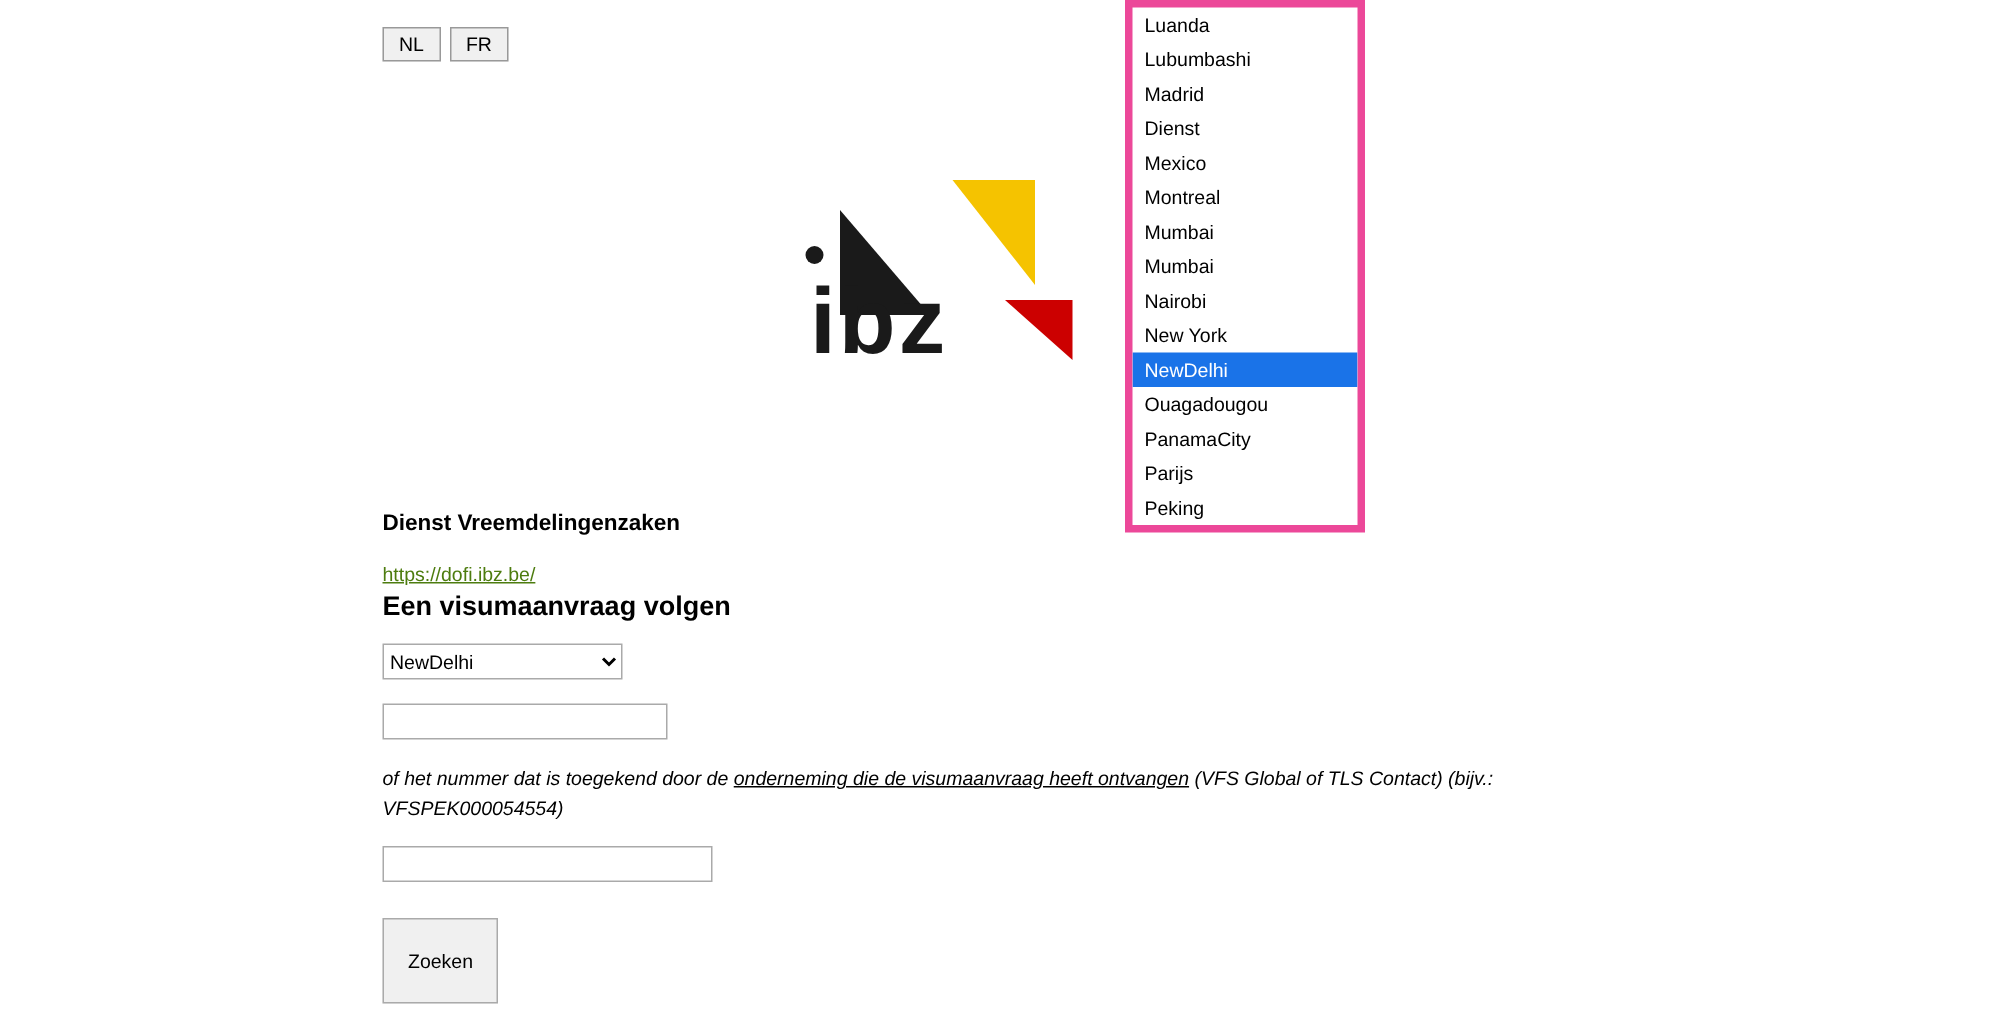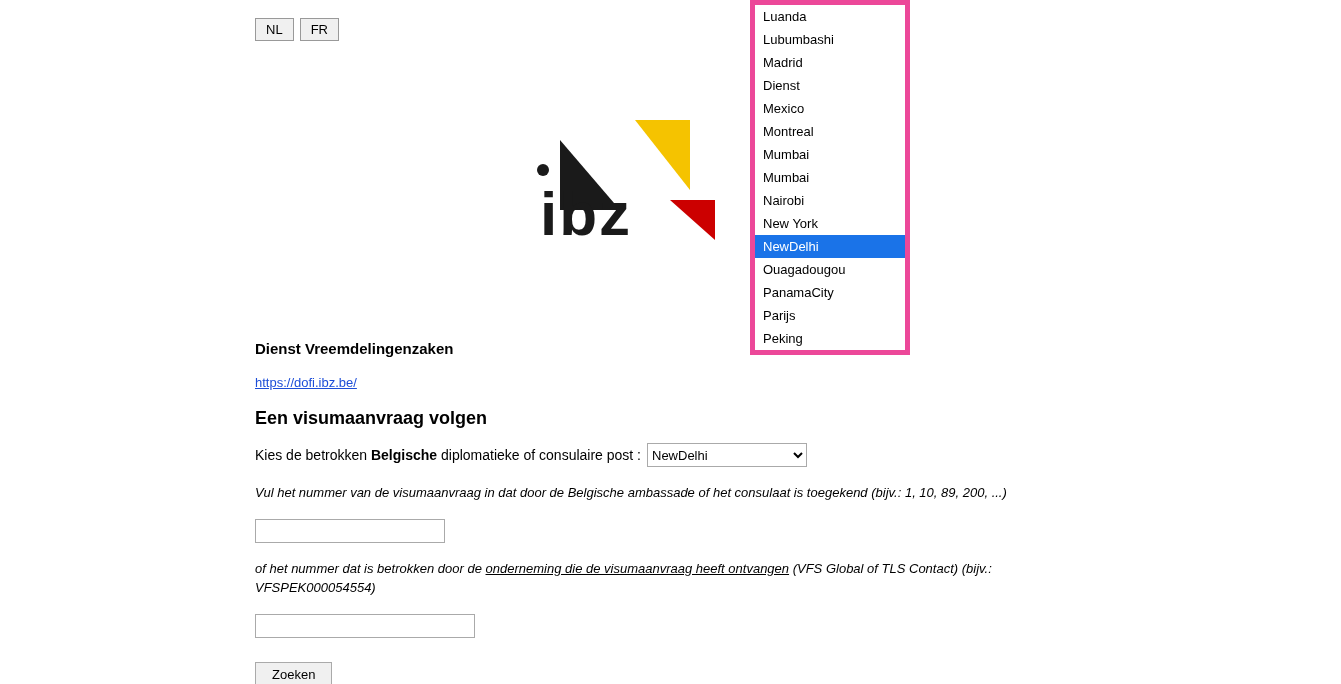--- a/index.html
+++ b/index.html
@@ -56,25 +56,25 @@
       width: 820px;
     }
 
     .service-name {
       font-weight: bold;
       font-size: 15px;
       margin-bottom: 18px;
     }
 
     .service-link {
-      color: #1d4ed8;
+      color: #4d7c0f;
       text-decoration: underline;
       font-size: 13px;
       display: block;
-      margin-bottom: 18px;
+      margin-bottom: 4px;
     }
 
     .section-title {
       font-weight: bold;
       font-size: 18px;
       margin-bottom: 14px;
     }
 
     .form-row {
       display: flex;
@@ -123,21 +123,21 @@
     .description-row {
       display: flex;
       align-items: center;
       margin-bottom: 16px;
       gap: 8px;
       flex-wrap: wrap;
     }
 
     .search-btn {
       margin-top: 8px;
-      padding: 4px 16px;
+      padding: 20px 16px;
       font-size: 13px;
       border: 1px solid #aaa;
       background: #f0f0f0;
       cursor: pointer;
       font-family: Arial, sans-serif;
     }
 
     
     .dropdown-overlay {
       position: absolute;
@@ -229,36 +229,32 @@
   </div>
 
   <div class="content">
 
     <div class="service-name">Dienst Vreemdelingenzaken</div>
     <a class="service-link">https://dofi.ibz.be/</a>
 
     <div class="section-title">Een visumaanvraag volgen</div>
 
     <div class="form-row">
-      <span class="form-label">
-        <span>Kies de betrokken </span><strong>Belgische</strong><span> diplomatieke of consulaire post :</span>
-      </span>
       <select class="select-dropdown">
         <option value=""></option>
       <option value="Luanda">Luanda</option><option value="Lubumbashi">Lubumbashi</option><option value="Madrid">Madrid</option><option value="Manilla">Manilla</option><option value="Mexico">Mexico</option><option value="Montreal">Montreal</option><option value="Moskou">Moskou</option><option value="Mumbai">Mumbai</option><option value="Nairobi">Nairobi</option><option value="New York">New York</option><option value="NewDelhi" selected="">NewDelhi</option><option value="Ouagadougou">Ouagadougou</option><option value="PanamaCity">PanamaCity</option><option value="Parijs">Parijs</option><option value="Peking">Peking</option></select>
     </div>
 
     <div class="description-row">
-      <span class="description-block">Vul het nummer van de visumaanvraag in dat door de Belgische ambassade of het consulaat is toegekend (bijv.: 1, 10, 89, 200, ...)</span>
       <input type="text" class="text-input" style="">
     </div>
 
     <div class="description-row">
       <span class="description-block">
-        <span>of het nummer dat is betrokken door de </span><span class="underline-link">onderneming die de visumaanvraag heeft ontvangen</span><span> (VFS Global of TLS Contact) (bijv.: VFSPEK000054554)</span>
+        <span>of het nummer dat is toegekend door de </span><span class="underline-link">onderneming die de visumaanvraag heeft ontvangen</span><span> (VFS Global of TLS Contact) (bijv.: VFSPEK000054554)</span>
       </span>
       <input type="text" class="text-input text-input-wide" style="">
     </div>
 
     <div>
       <button class="search-btn">Zoeken</button>
     </div>
 
   </div>
 

